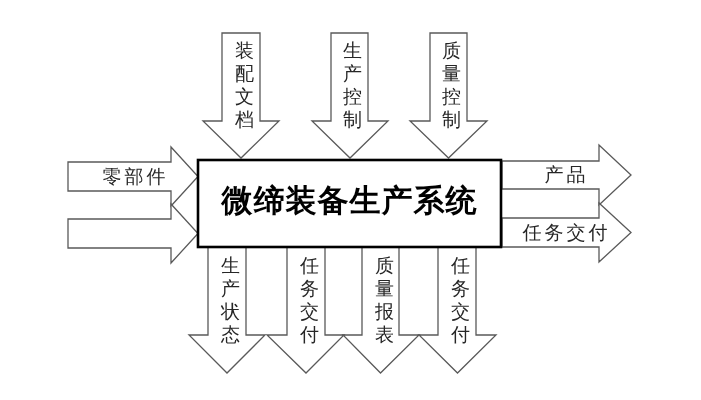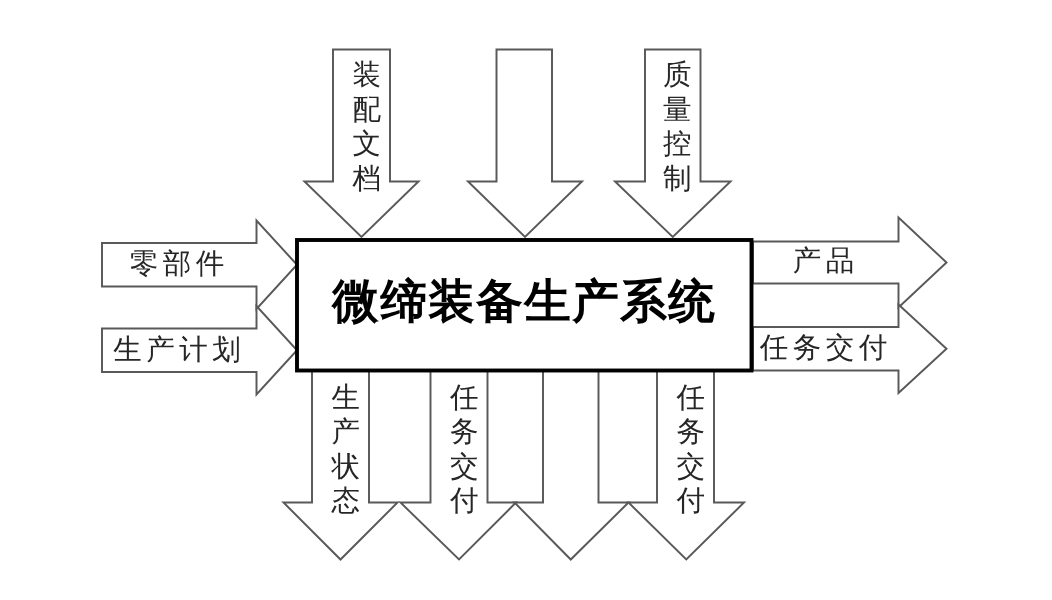--- a/index.html
+++ b/index.html
@@ -22,21 +22,21 @@
     fill: var(--shape_fill, #fff);
     stroke: var(--box_outline, #000);
     stroke-width: 2.6;
   }
   .label {
     position: absolute;
     color: var(--label_text, #262626);
     font-size: 19px;
     white-space: nowrap;
   }
-  .hlabel { text-align: center; line-height: 21px; letter-spacing: 3px; }
+  .hlabel { text-align: center; line-height: 21px; letter-spacing: 3px; margin-left: 16px; }
   .vlabel {
     width: 26px;
     text-align: right;
     line-height: 23px;
     white-space: normal;
     word-break: break-all;
   }
   .title {
     position: absolute;
     left: 198px; top: 187px; width: 303px;
@@ -69,25 +69,26 @@
     <polygon points="287,247 325,247 325,335 344,335 306,373 267,335 287,335"></polygon>
     <polygon points="362,247 399,247 399,335 419,335 380.5,373 343,335 362,335"></polygon>
     <polygon points="438,247 476,247 476,335 496,335 457.5,373 419,335 438,335"></polygon>
 
     <rect class="box" x="198" y="160" width="303" height="87"></rect>
   </svg>
 
   <div class="title">微缔装备生产系统</div>
 
   <div class="label vlabel" style="left:228px; top:39px">装配文档</div>
+  <div class="label vlabel" style="left:336px; top:39px">生产控制</div>
   <div class="label vlabel" style="left:435px; top:39px">质量控制</div>
 
   <div class="label hlabel" style="left:68px; top:166px; width:103px">零部件</div>
-  <div class="label hlabel" style="left:68px; top:223px; width:103px">生产计划</div>
 
   <div class="label hlabel" style="left:502px; top:222px; width:97px">任务交付</div>
   <div class="label hlabel" style="left:502px; top:164px; width:97px">产品</div>
 
   <div class="label vlabel" style="left:214px; top:254px">生产状态</div>
   <div class="label vlabel" style="left:293px; top:254px">任务交付</div>
+  <div class="label vlabel" style="left:368px; top:254px">质量报表</div>
   <div class="label vlabel" style="left:444px; top:254px">任务交付</div>
 
 </div>
 
 </body></html>

